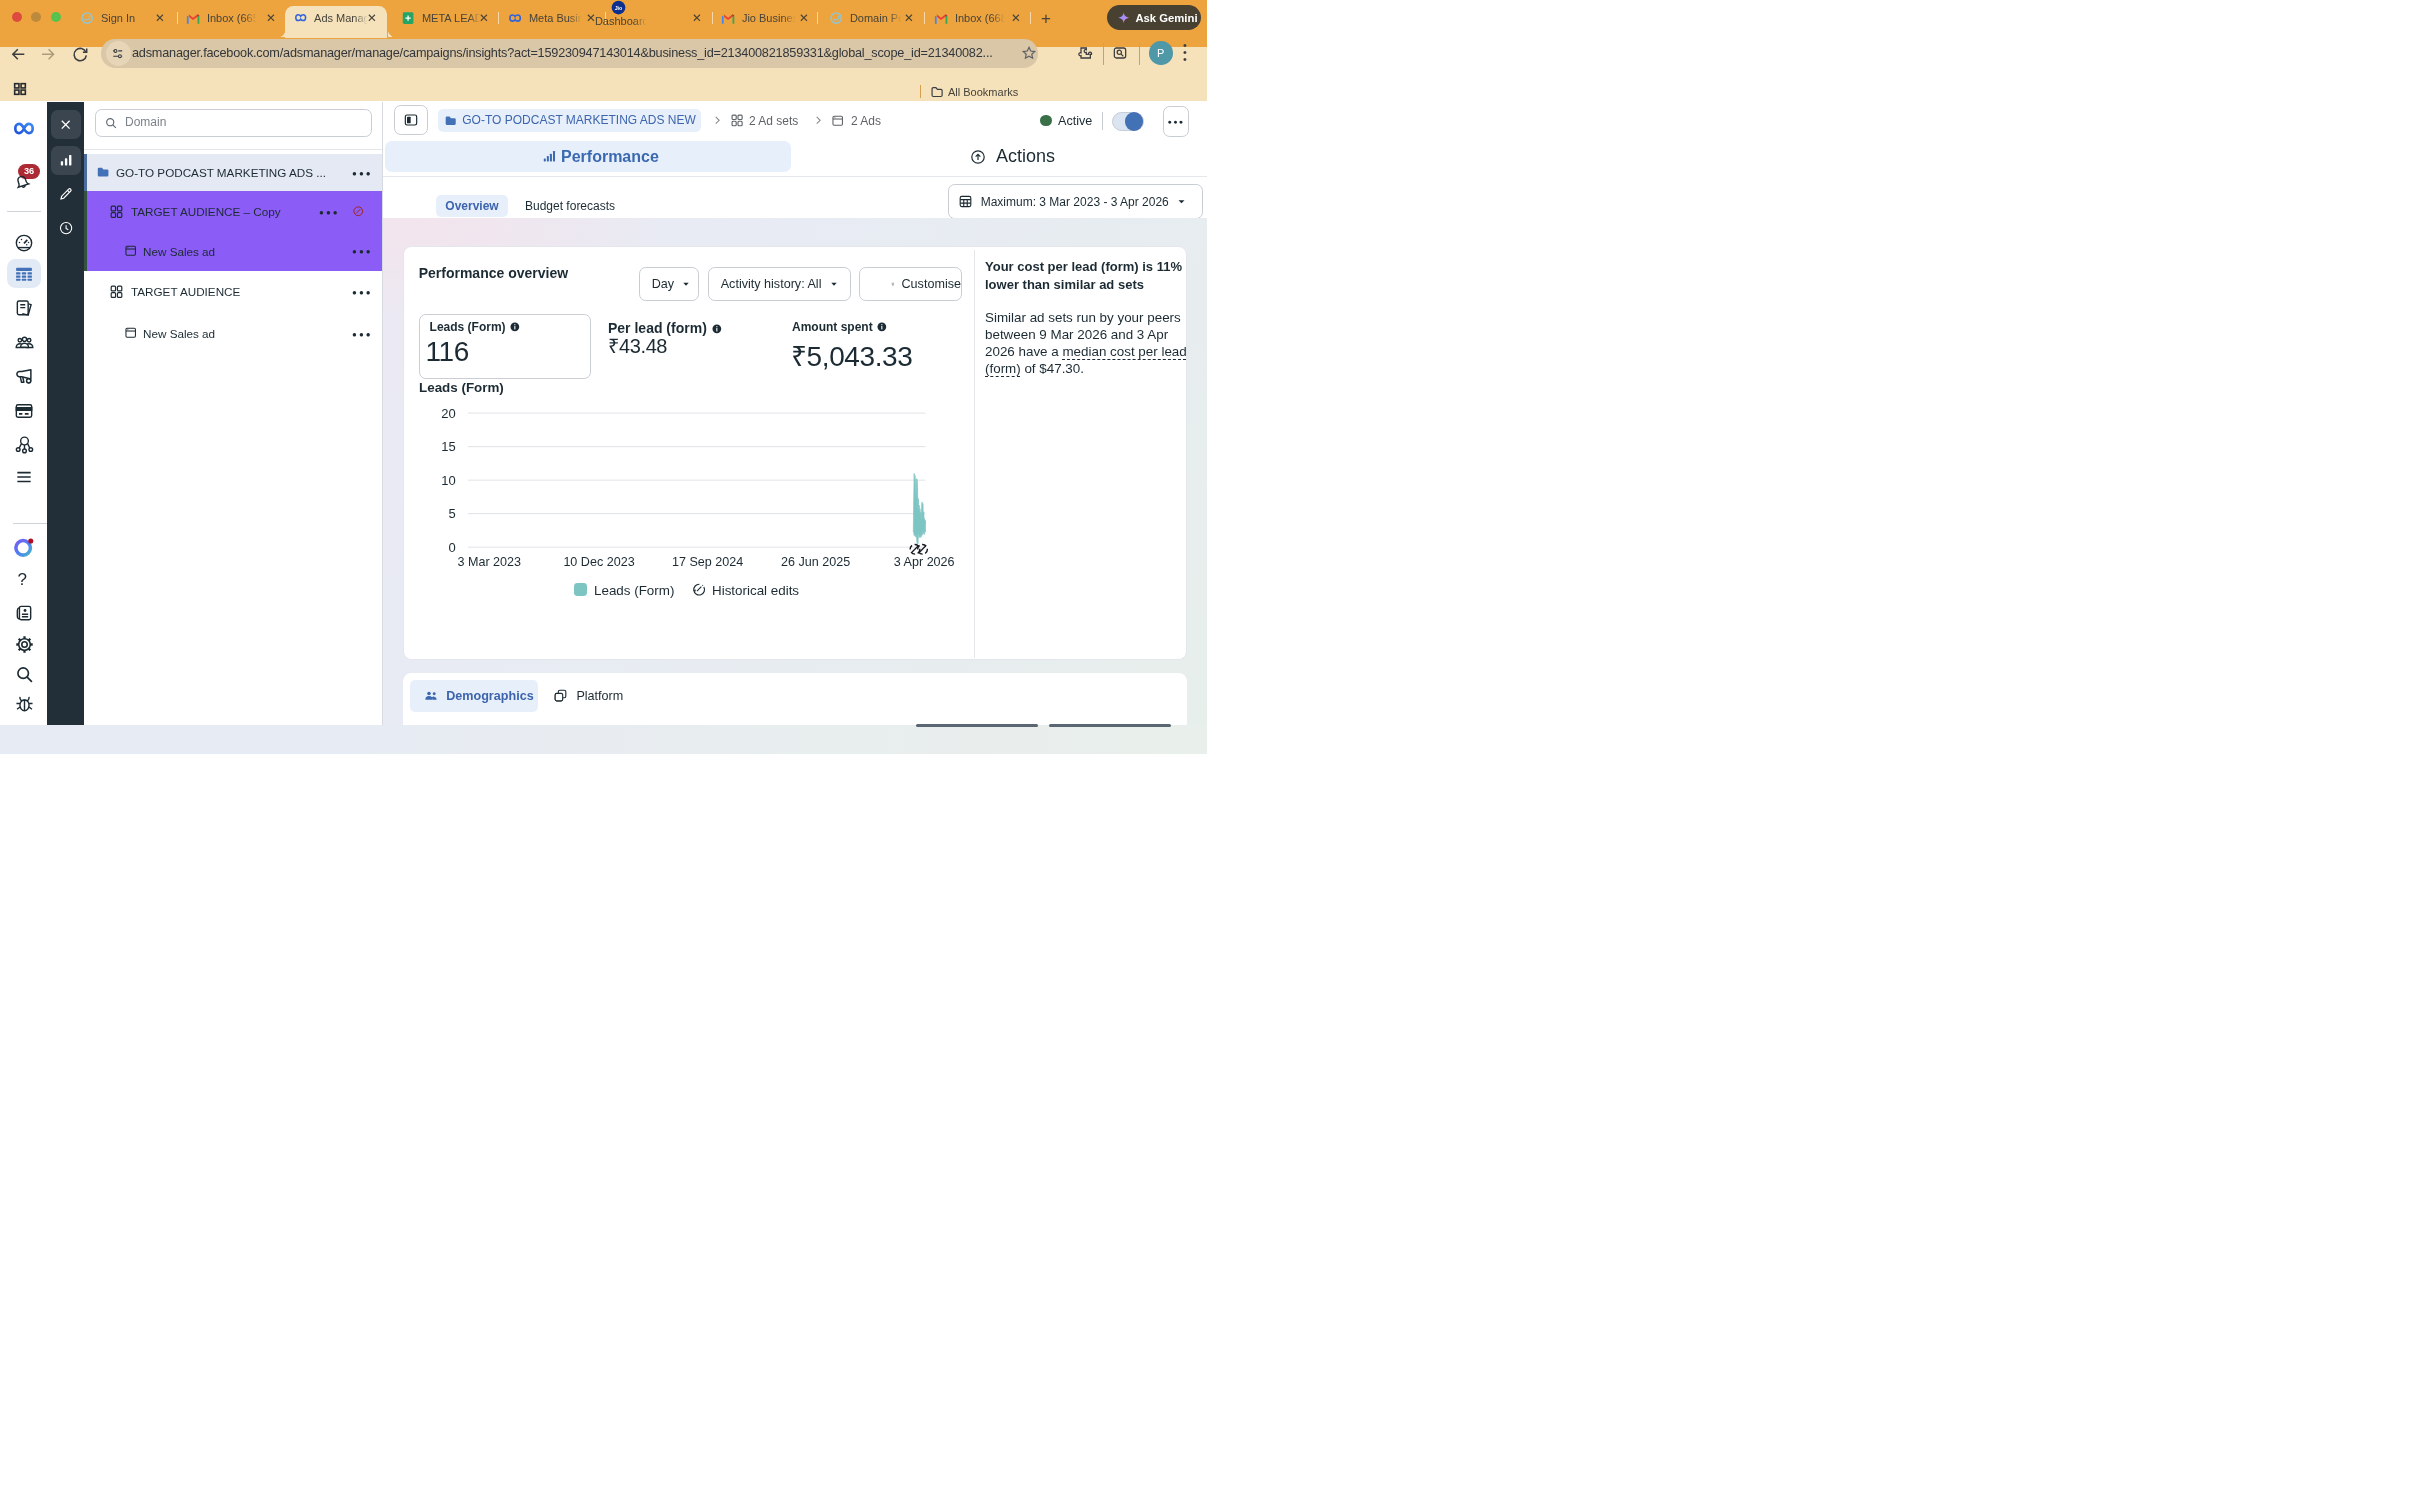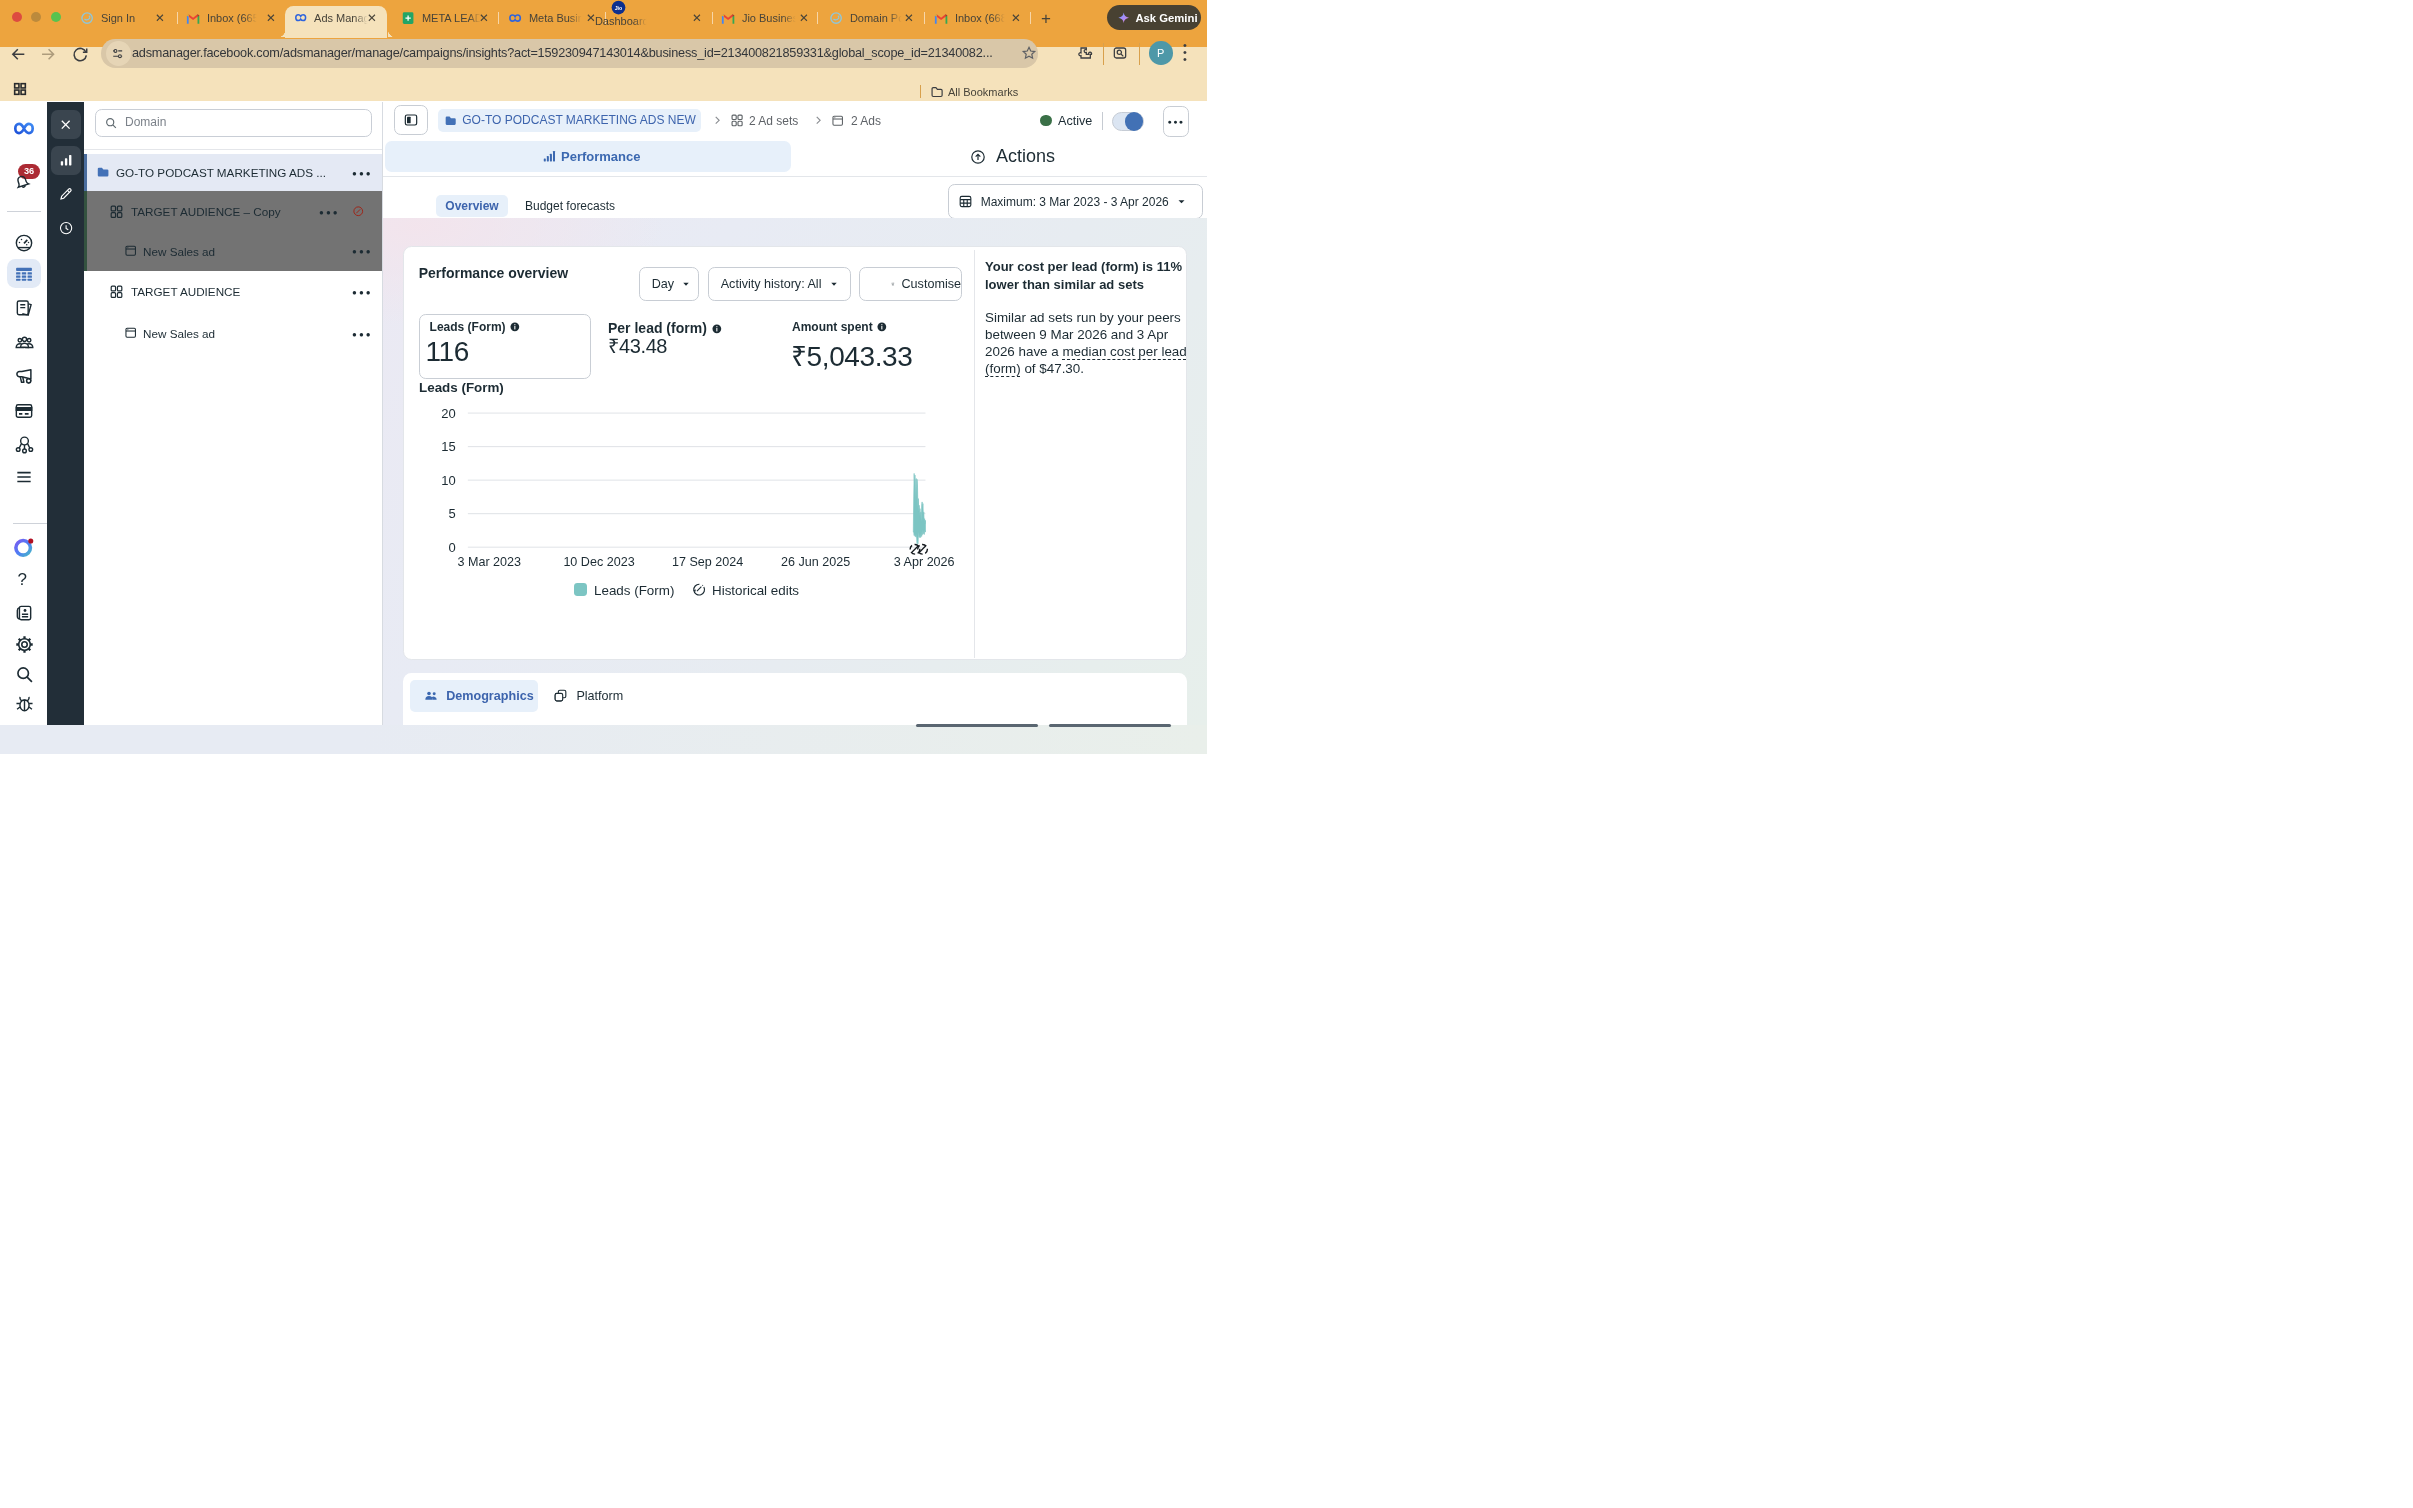--- a/index.html
+++ b/index.html
@@ -363,21 +363,21 @@
 
   <div class="abs treerow" style="top:52px;height:37px;background:#e4e9f4;">
     <div class="abs" style="left:0;top:0;width:2.5px;height:37px;background:#4a6d9e;"></div>
     <svg class="abs" style="left:11.7px;top:11px;" width="14.2" height="14.2" viewBox="0 0 24 24">
         <path fill="#4371b7" d="M3 6.5 a2 2 0 0 1 2 -2 h5 l2.5 3 H19 a2 2 0 0 1 2 2 v8 a2 2 0 0 1 -2 2 H5 a2 2 0 0 1 -2 -2 z"></path>
       </svg>
     <span style="margin-left:32px;">GO-TO PODCAST MARKETING ADS ...</span>
     <span class="abs dots" style="left:268px;">●●●</span>
   </div>
 
-  <div class="abs" style="left:0;top:89px;width:298px;height:80px;background:#737373;">
+  <div class="abs" style="left:0;top:89px;width:298px;height:80px;background:#8b5cf6;">
     <div class="abs" style="left:0;top:0;width:2.5px;height:80px;background:#33523f;"></div>
     <div class="abs treerow" style="top:0;height:41px;">
       <svg class="abs" style="left:25px;top:13px;" width="15" height="15" viewBox="0 0 24 24" fill="none" stroke="#1c2b33" stroke-width="1.9">
           <rect x="3.5" y="3.5" width="7" height="7.6" rx="1.6"></rect>
           <rect x="13.5" y="3.5" width="7" height="7.6" rx="1.6"></rect>
           <rect x="3.5" y="13.9" width="7" height="7.6" rx="1.6"></rect>
           <rect x="13.5" y="13.9" width="7" height="7.6" rx="1.6"></rect>
         </svg>
       <span style="margin-left:47px;">TARGET AUDIENCE – Copy</span>
       <span class="abs dots" style="left:235px;">●●●</span>
@@ -459,21 +459,21 @@
   <div class="abs" style="left:742px;top:10.3px;width:18.4px;height:18.4px;border-radius:50%;background:#4271b5;"></div>
   <div class="abs hbtn flex" style="left:780px;top:4.2px;width:26px;height:31px;justify-content:center;color:#1c2b33;font-size:7.1px;letter-spacing:1.3px;font-weight:bold;">●●●</div>
 
   <div class="abs" style="left:2.1px;top:39px;width:406px;height:31px;background:#e7f0fa;border-radius:6.7px;"></div>
   <svg class="abs" style="left:159px;top:47px;" width="14.2" height="14.2" viewBox="0 0 24 24" fill="#3b68b0">
       <rect x="3" y="16" width="3.4" height="5" rx="0.8"></rect>
       <rect x="8.2" y="12" width="3.4" height="9" rx="0.8"></rect>
       <rect x="13.4" y="8" width="3.4" height="13" rx="0.8"></rect>
       <rect x="18.6" y="3.5" width="3.4" height="17.5" rx="0.8"></rect>
     </svg>
-  <div class="abs flex bluetxt" style="left:178px;top:39px;height:31px;font-weight:bold;font-size:13px;">Performance</div>
+  <div class="abs flex bluetxt" style="left:178px;top:39px;height:31px;font-weight:bold;font-size:16px;">Performance</div>
   <svg class="abs" style="left:587px;top:47px;" width="16" height="16" viewBox="0 0 24 24" fill="none" stroke="#1c2b33" stroke-width="1.8">
       <circle cx="12" cy="12" r="9.3"></circle>
       <path d="M12 16.5 V8 M8.5 11.5 L12 8 l3.5 3.5"></path>
     </svg>
   <div class="abs flex darktxt" style="left:613px;top:39px;height:31px;font-size:18px;">Actions</div>
   <div class="abs" style="left:0;top:74px;width:825px;height:0.8px;background:#e3e6ea;"></div>
 
   <div class="abs chip flex" style="left:53px;top:93px;width:72px;height:22px;font-weight:bold;font-size:12px;justify-content:center;">Overview</div>
   <div class="abs flex darktxt" style="left:142px;top:93px;height:22px;font-size:12px;">Budget forecasts</div>
   <div class="abs hbtn flex" style="left:565px;top:82px;width:255px;height:35px;font-size:12px;color:#1c2b33;">

